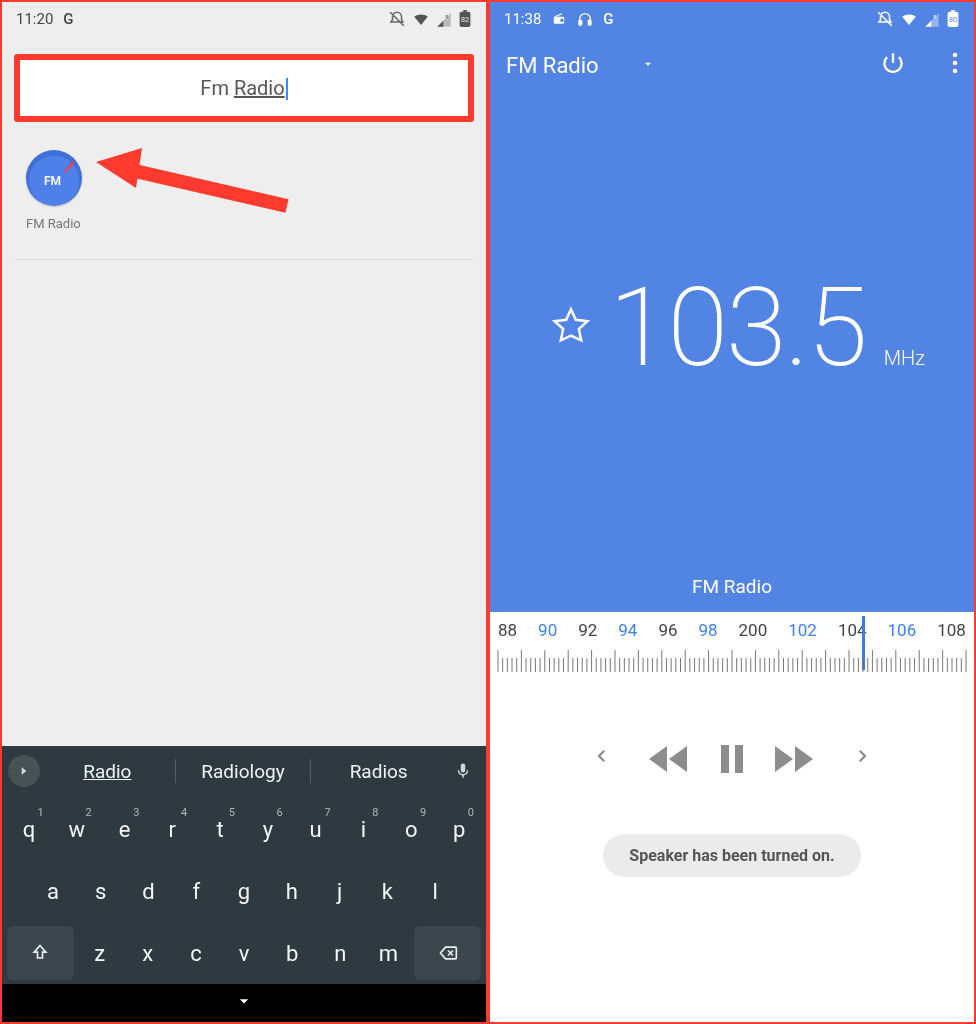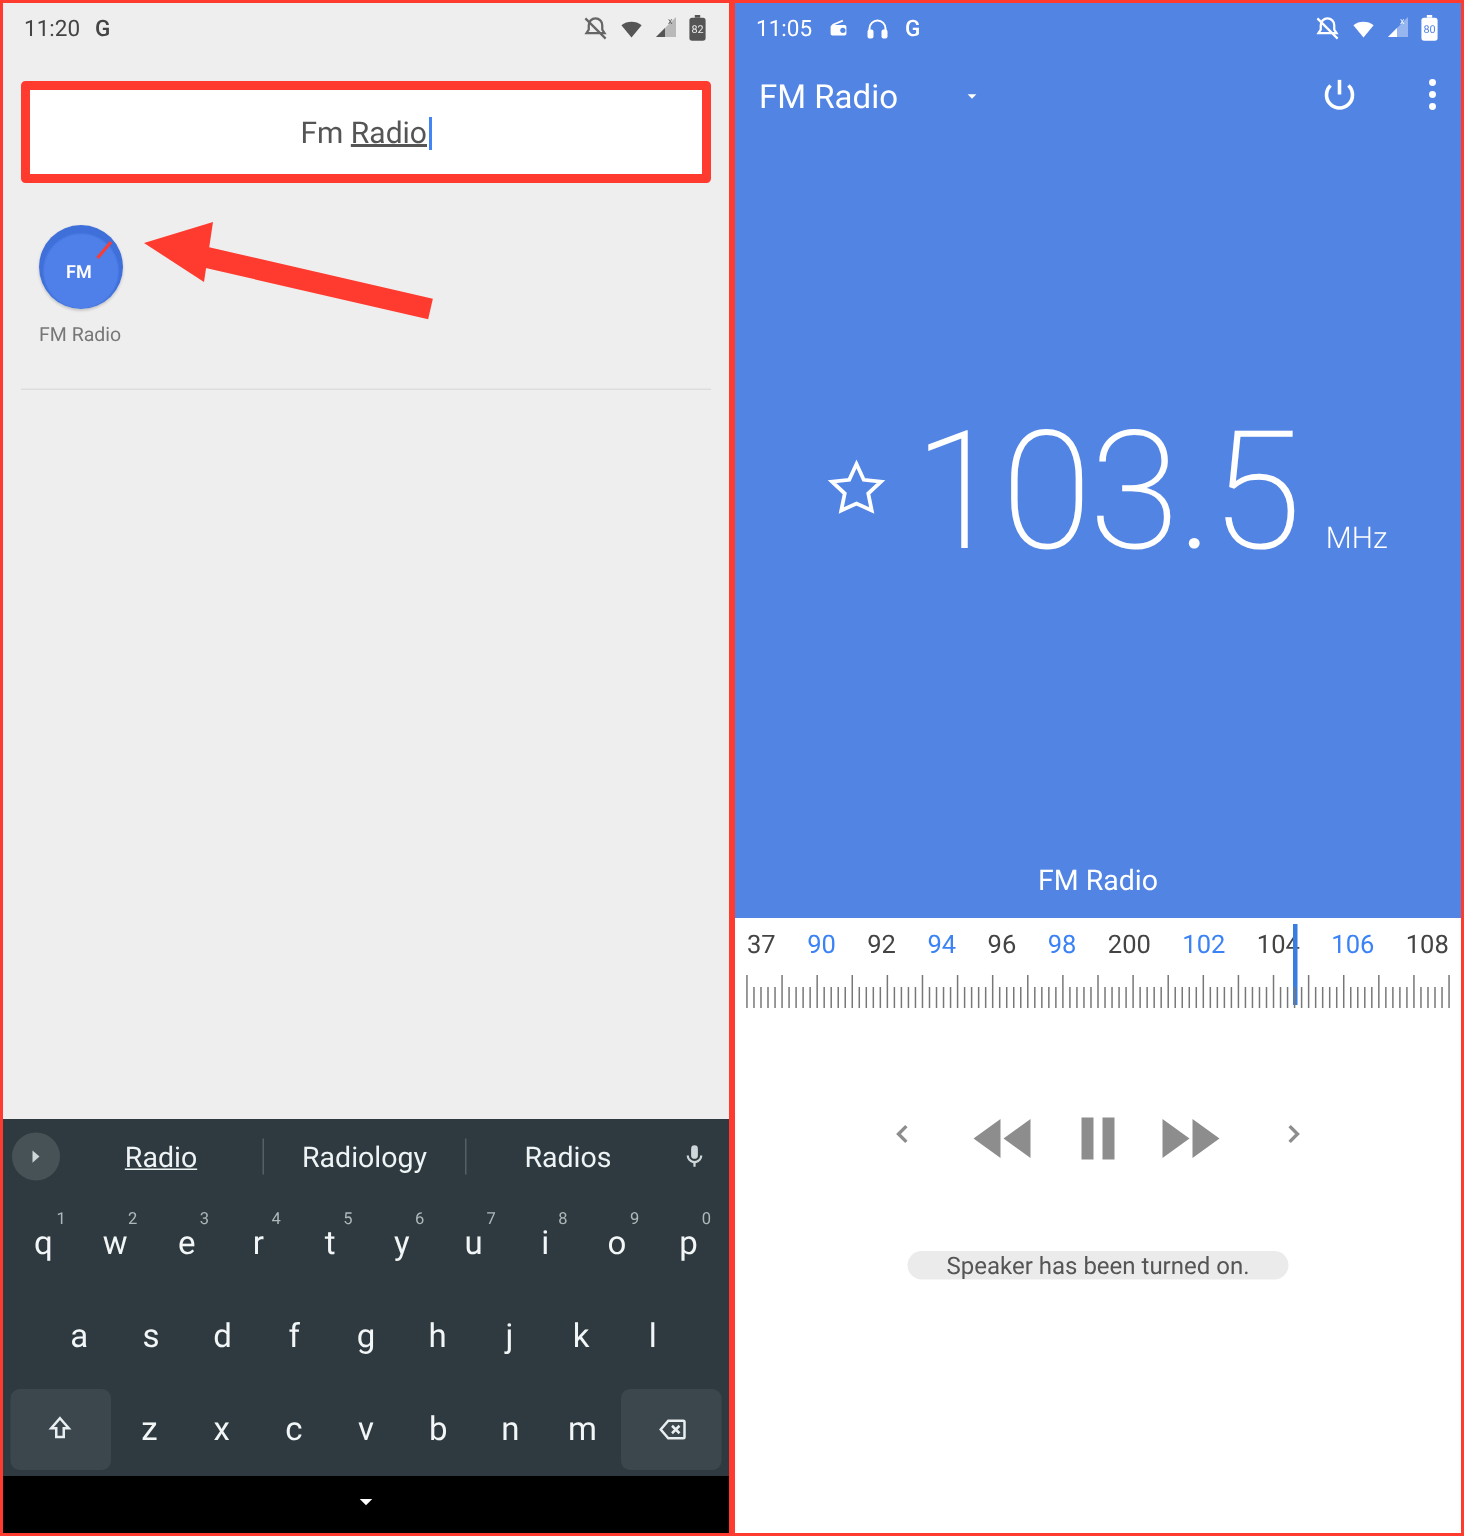--- a/index.html
+++ b/index.html
@@ -12,21 +12,21 @@
     padding: 2px;
   }
   .phone { flex: 1; background: #fff; display: flex; flex-direction: column; position: relative; overflow: hidden; }
 
   
   .left { background: #eeeeee; }
   .status-bar {
     height: 34px; display:flex; align-items:center; justify-content:space-between;
     padding: 0 14px; font-size: 15px; color:#444; background:#eeeeee;
   }
-  .status-bar .right-icons { display:flex; align-items:flex-start; gap:6px; font-size:16px;}
+  .status-bar .right-icons { display:flex; align-items:flex-end; gap:6px; font-size:16px;}
   .status-bar svg { display:block; }
   .search-wrap { padding: 18px 12px 10px; }
   .search-box {
     border: 6px solid #ff3b2f; border-radius: 3px;
     background:#fff; padding: 8px 10px; height:68px; display:flex; align-items:center; justify-content:center;
   }
   .search-text { font-size: 20px; color:#555; }
   .search-text .cursor { border-left:2px solid #4285f4; display:inline-block; height:22px; vertical-align:middle; margin-left:1px;}
   .search-text .underline { text-decoration: underline; }
   .app-row { padding: 18px 24px 8px; position:relative; }
@@ -102,21 +102,21 @@
   .ticks { height:28px; margin-top:6px; position:relative; overflow:hidden;}
   .ticks svg { width:100%; height:100%; }
   .controls {
     display:flex; align-items:center; justify-content:center; gap:28px;
     padding: 70px 0 40px; color:#8d8d8d;
   }
   .controls .nav { font-size:24px; padding:0 8px;}
   .controls .tri svg, .controls .pause svg { display:block; }
   .toast {
     margin: 20px auto 0; background:#ebebeb; color:#555; font-size:16px;
-    padding:0 26px; border-radius:24px; width:fit-content;
+    padding:12px 26px; border-radius:24px; width:fit-content;font-weight:bold;
   }
 </style>
 </head>
 <body>
 
 <div class="phone left">
 
   <div class="status-bar">
     <div style="display:flex;align-items:flex-start;gap:10px">
       <span>11:20</span>
@@ -247,21 +247,21 @@
           <path d="M7 10l5 5 5-5z"></path>
         </svg>
     </span>
   </div>
 </div>
 
 <div class="phone right">
   <div class="blue-area">
     <div class="status-bar blue">
       <div style="display:flex;align-items:center;gap:10px">
-        <span>11:05</span>
+        <span>11:38</span>
         <span>
           <svg width="16" height="14" viewBox="0 0 24 24" fill="#fff">
               <rect x="3" y="8" width="18" height="12" rx="2"></rect>
               <circle cx="17" cy="14" r="3" fill="#5284e4"></circle>
               <path d="M5 8l12-5" stroke="#fff" stroke-width="2"></path>
             </svg>
         </span>
         <span>
           <svg width="16" height="16" viewBox="0 0 24 24" fill="none" stroke="#fff" stroke-width="2">
               <path d="M4 14v-2a8 8 0 0116 0v2"></path>
@@ -333,21 +333,21 @@
         <span class="freq-val">103.5</span>
         <span class="mhz">MHz</span>
       </div>
     </div>
     <div class="station-name" style="text-align:center">FM Radio</div>
   </div>
 
   <div class="dial">
     <div class="dial-nums" id="dial-nums">
       <div class="dial-indicator" style="left: calc(77.5% - 1px);"></div>
-    <span>37</span>
+    <span>88</span>
         <span class="dim">90</span>
         <span>92</span>
         <span class="dim">94</span>
         <span>96</span>
         <span class="dim">98</span>
         <span>200</span>
         <span class="dim">102</span>
         <span>104</span>
         <span class="dim">106</span>
         <span>108</span>

